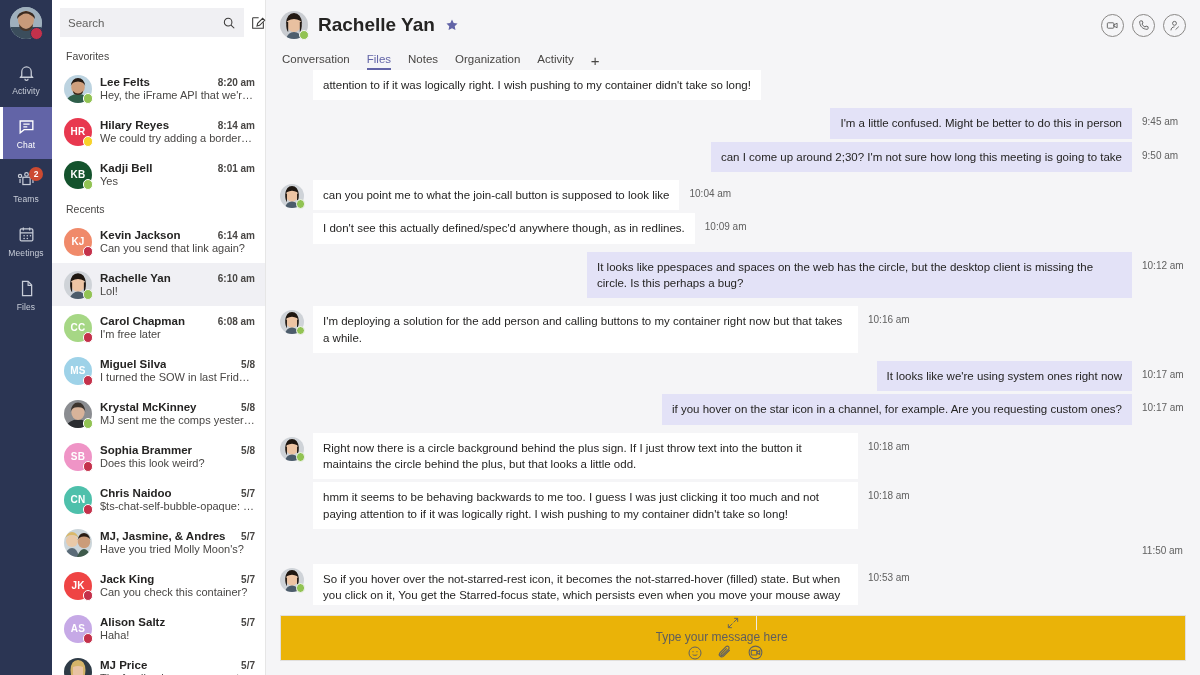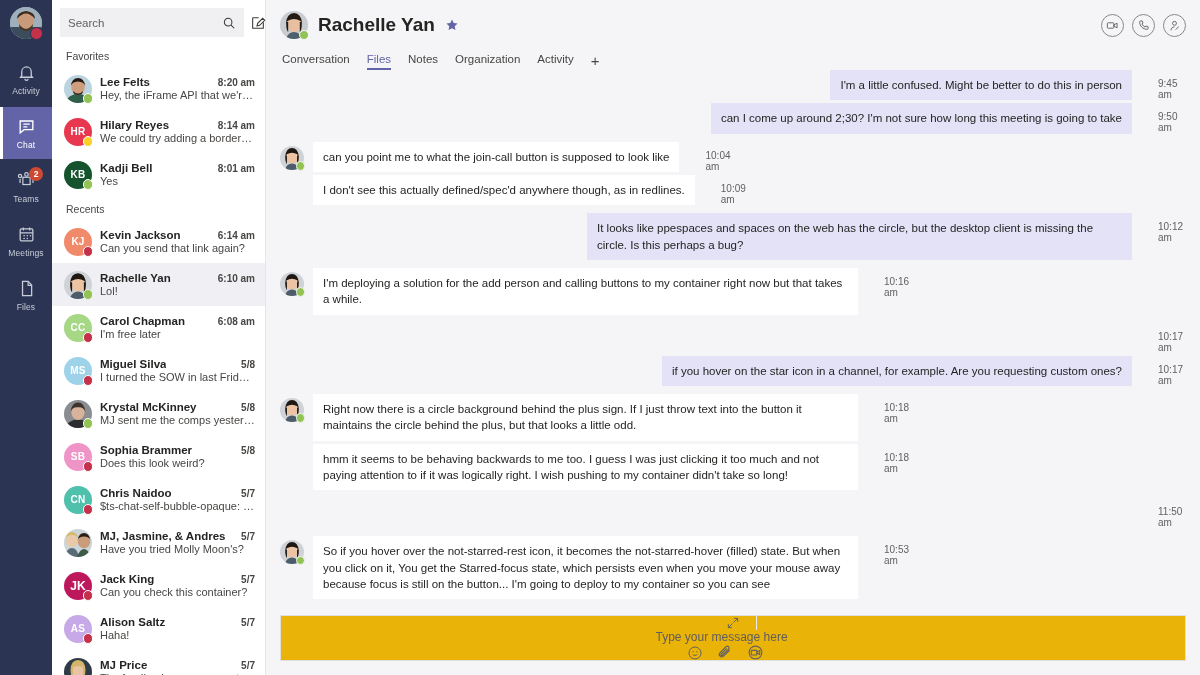--- a/index.html
+++ b/index.html
@@ -125,21 +125,21 @@
   .m-col.out { align-items: flex-end; }
   .m-line { display: flex; align-items: flex-start; width: 100%; }
   .m-line.out { justify-content: flex-end; }
   .bubble {
     background: #fff; font-size: 11.5px; color: #252423; line-height: 1.42;
     padding: 7px 10px; max-width: 545px;
   }
   .bubble.out { background: #e3e2f7; }
   .m-time {
     font-size: 10px; color: #616161; width: 54px; flex: 0 0 54px;
-    text-align: left; padding-top: 8px; padding-left: 26px;
+    text-align: left; padding-top: 8px; padding-left: 10px;
   }
 
   
   .compose-wrap { padding: 10px 14px 14px 14px; flex: 0 0 auto; }
   .compose {
     background: #eab308; border: 1px solid #e1dfdd; height: 46px; display: flex; align-items: center; flex-direction: column;
   }
   .compose-expand {
     width: 48px; height: 44px; display: flex; align-items: center; justify-content: center;
     color: #616161; cursor: pointer; border-right: 1px solid #edebe9;
@@ -427,21 +427,21 @@
     <div class="chat-meta">
       <div class="chat-line1">
         <span class="chat-name">MJ, Jasmine, &amp; Andres</span>
         <span class="chat-time">5/7</span>
       </div>
       <div class="chat-prev">Have you tried Molly Moon's?</div>
     </div>
   </div>
           <div class="chat-row">
     <div class="av">
-              <div class="av-init" style="background:#be185d;width:28px;height:28px;font-size:12px">JK</div>
+              <div class="av-init" style="background:#ef4444;width:28px;height:28px;font-size:10px">JK</div>
               <span class="presence-dot p-busy"></span>
             </div>
     <div class="chat-meta">
       <div class="chat-line1">
         <span class="chat-name">Jack King</span>
         <span class="chat-time">5/7</span>
       </div>
       <div class="chat-prev">Can you check this container?</div>
     </div>
   </div>
@@ -530,20 +530,30 @@
           <div class="tab">Conversation</div>
           <div class="tab active">Files</div>
           <div class="tab">Notes</div>
           <div class="tab">Organization</div>
           <div class="tab">Activity</div>
           <div class="tab-plus">+</div>
         </div>
     </div>
 
     <div class="msgs" id="msgs-holder">
+        <div class="msg-group">
+    <div class="m-av spacer"></div>
+    <div class="m-col">
+    <div class="m-line">
+
+      <div class="bubble">attention to if it was logically right. I wish pushing to my container didn't take so long!</div>
+      <div class="m-time"></div>
+    </div>
+          </div>
+  </div>
         <div class="msg-group out">
 
     <div class="m-col out">
     <div class="m-line out">
       <div class="bubble out">I'm a little confused. Might be better to do this in person</div>
 
       <div class="m-time">9:45 am</div>
     </div>
     <div class="m-line out">
       <div class="bubble out">can I come up around 2;30? I'm not sure how long this meeting is going to take</div>
@@ -604,20 +614,21 @@
 
       <div class="bubble">I'm deploying a solution for the add person and calling buttons to my container right now but that takes a while.</div>
       <div class="m-time">10:16 am</div>
     </div>
           </div>
   </div>
         <div class="msg-group out">
 
     <div class="m-col out">
     <div class="m-line out">
+      <div class="bubble out">It looks like we're using system ones right now</div>
 
       <div class="m-time">10:17 am</div>
     </div>
     <div class="m-line out">
       <div class="bubble out">if you hover on the star icon in a channel, for example. Are you requesting custom ones?</div>
 
       <div class="m-time">10:17 am</div>
     </div>
           </div>
   </div>

